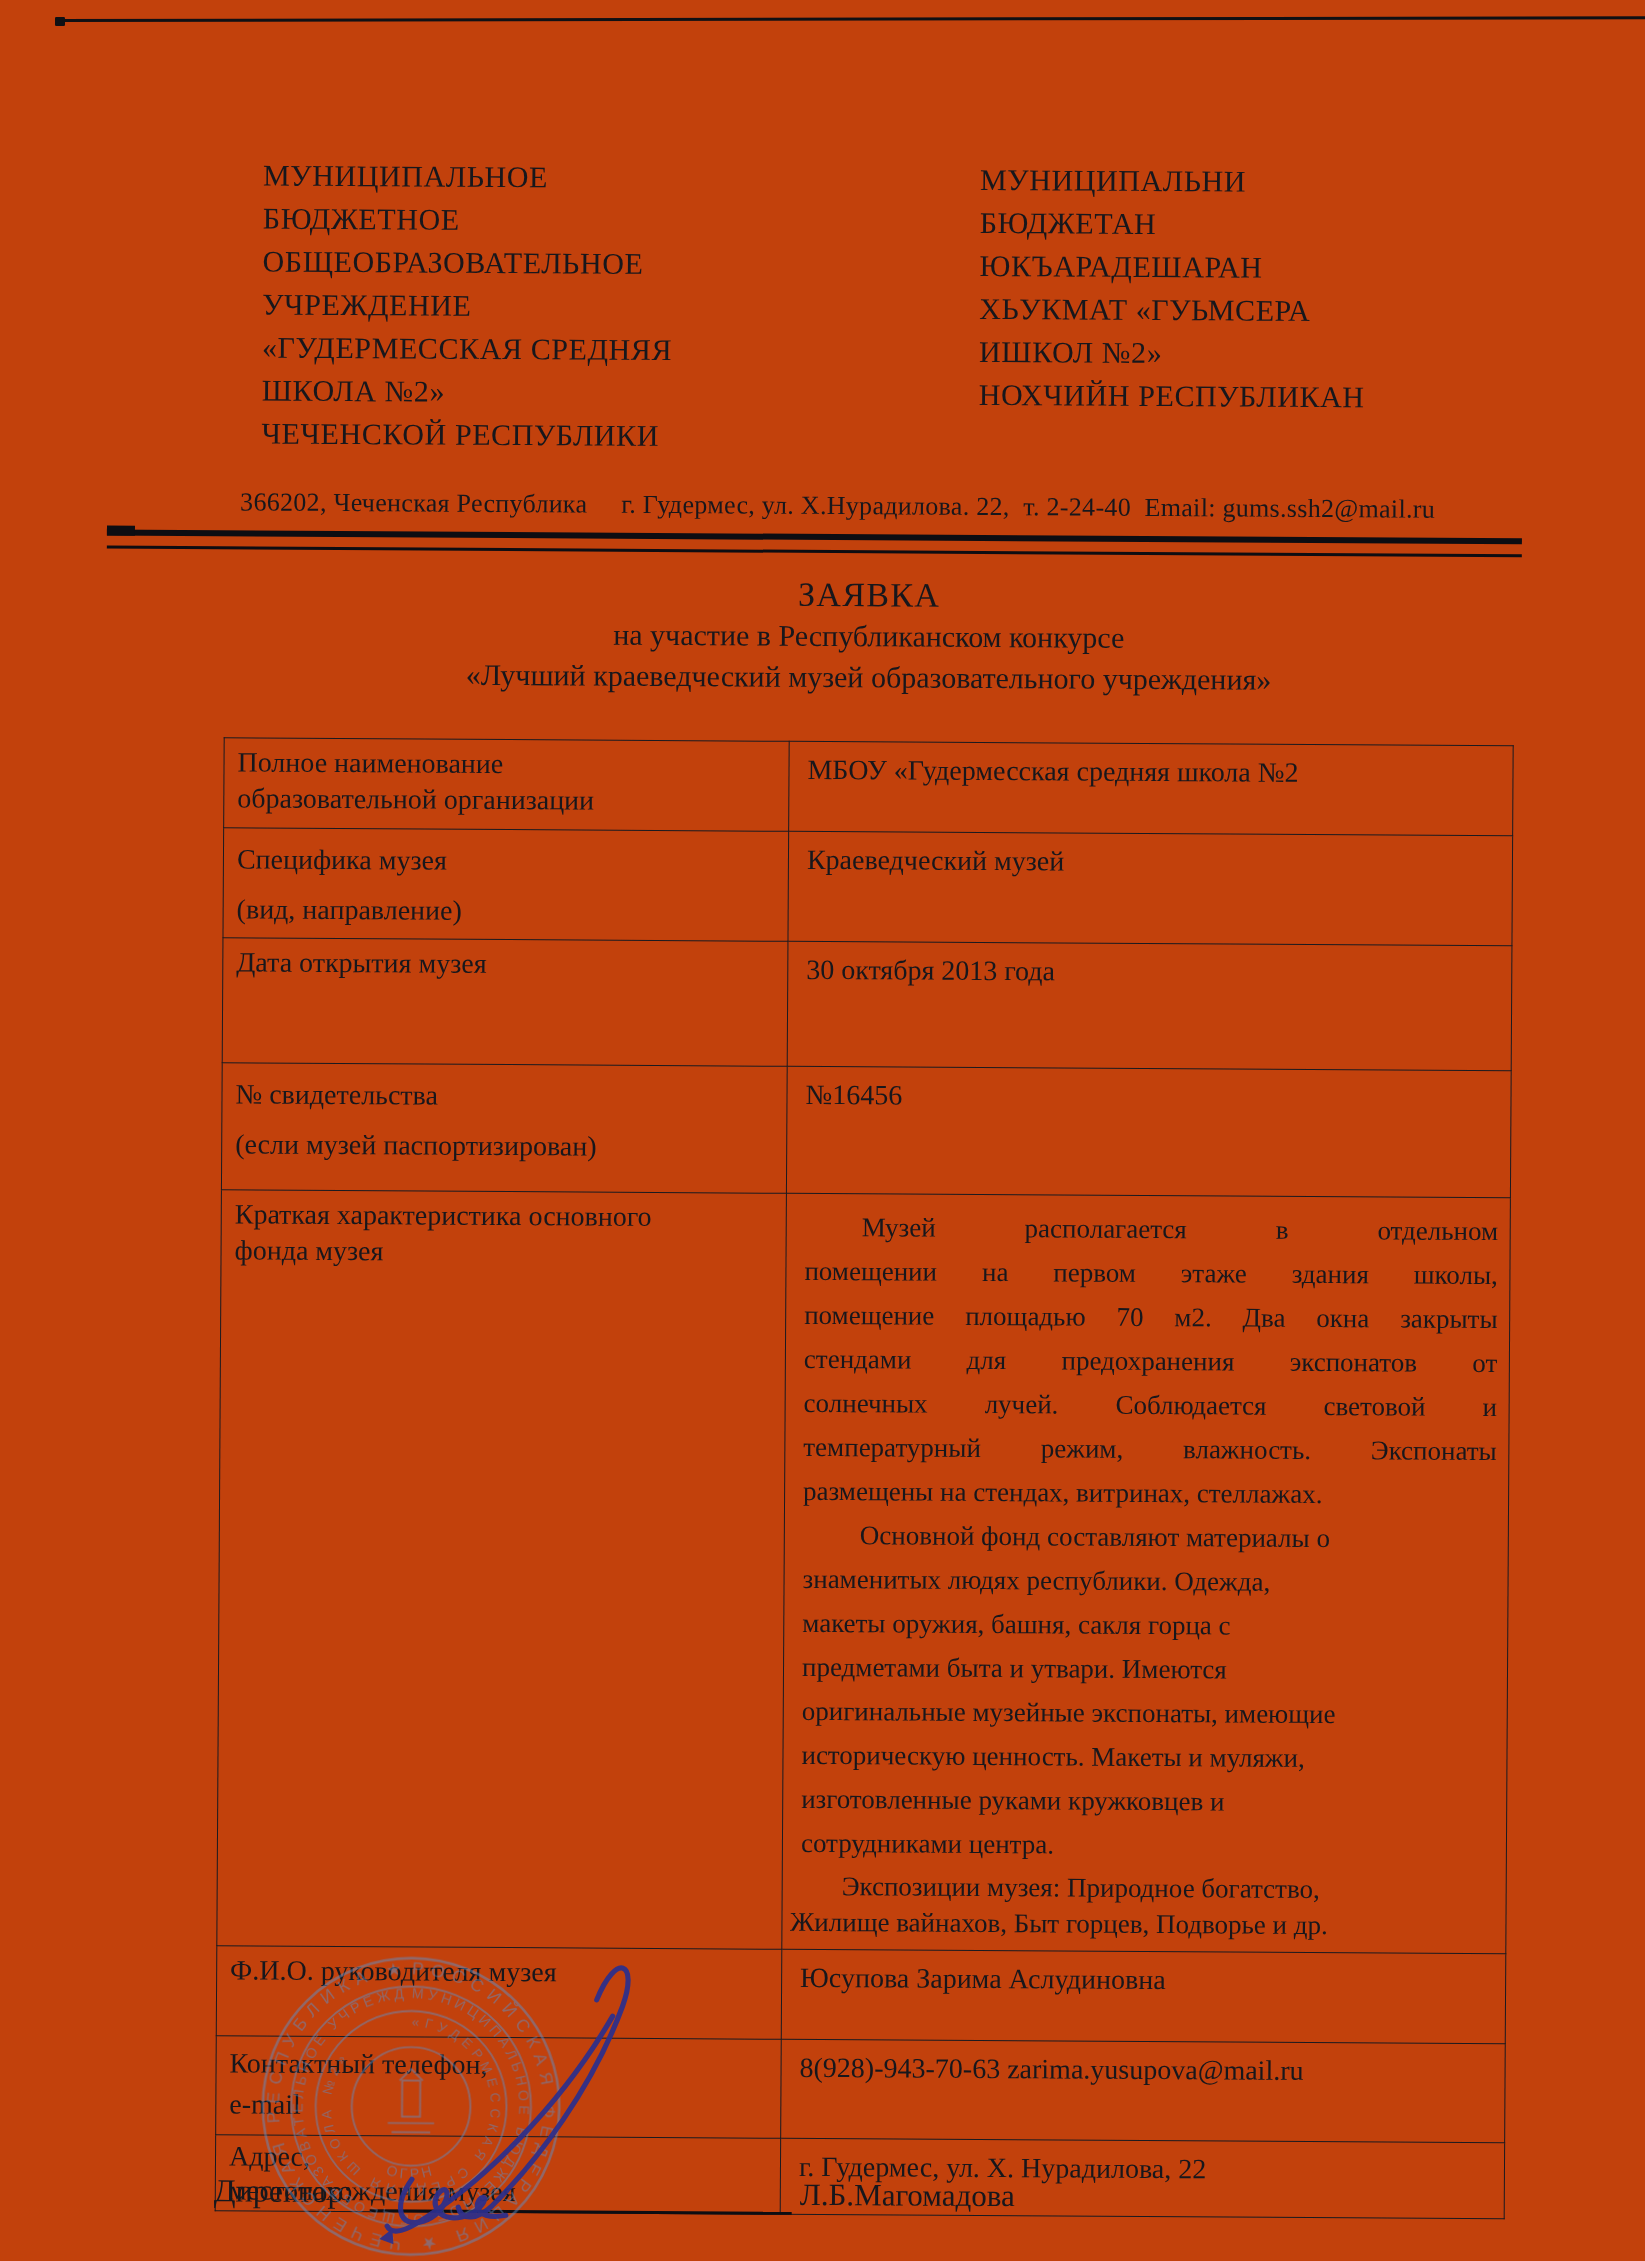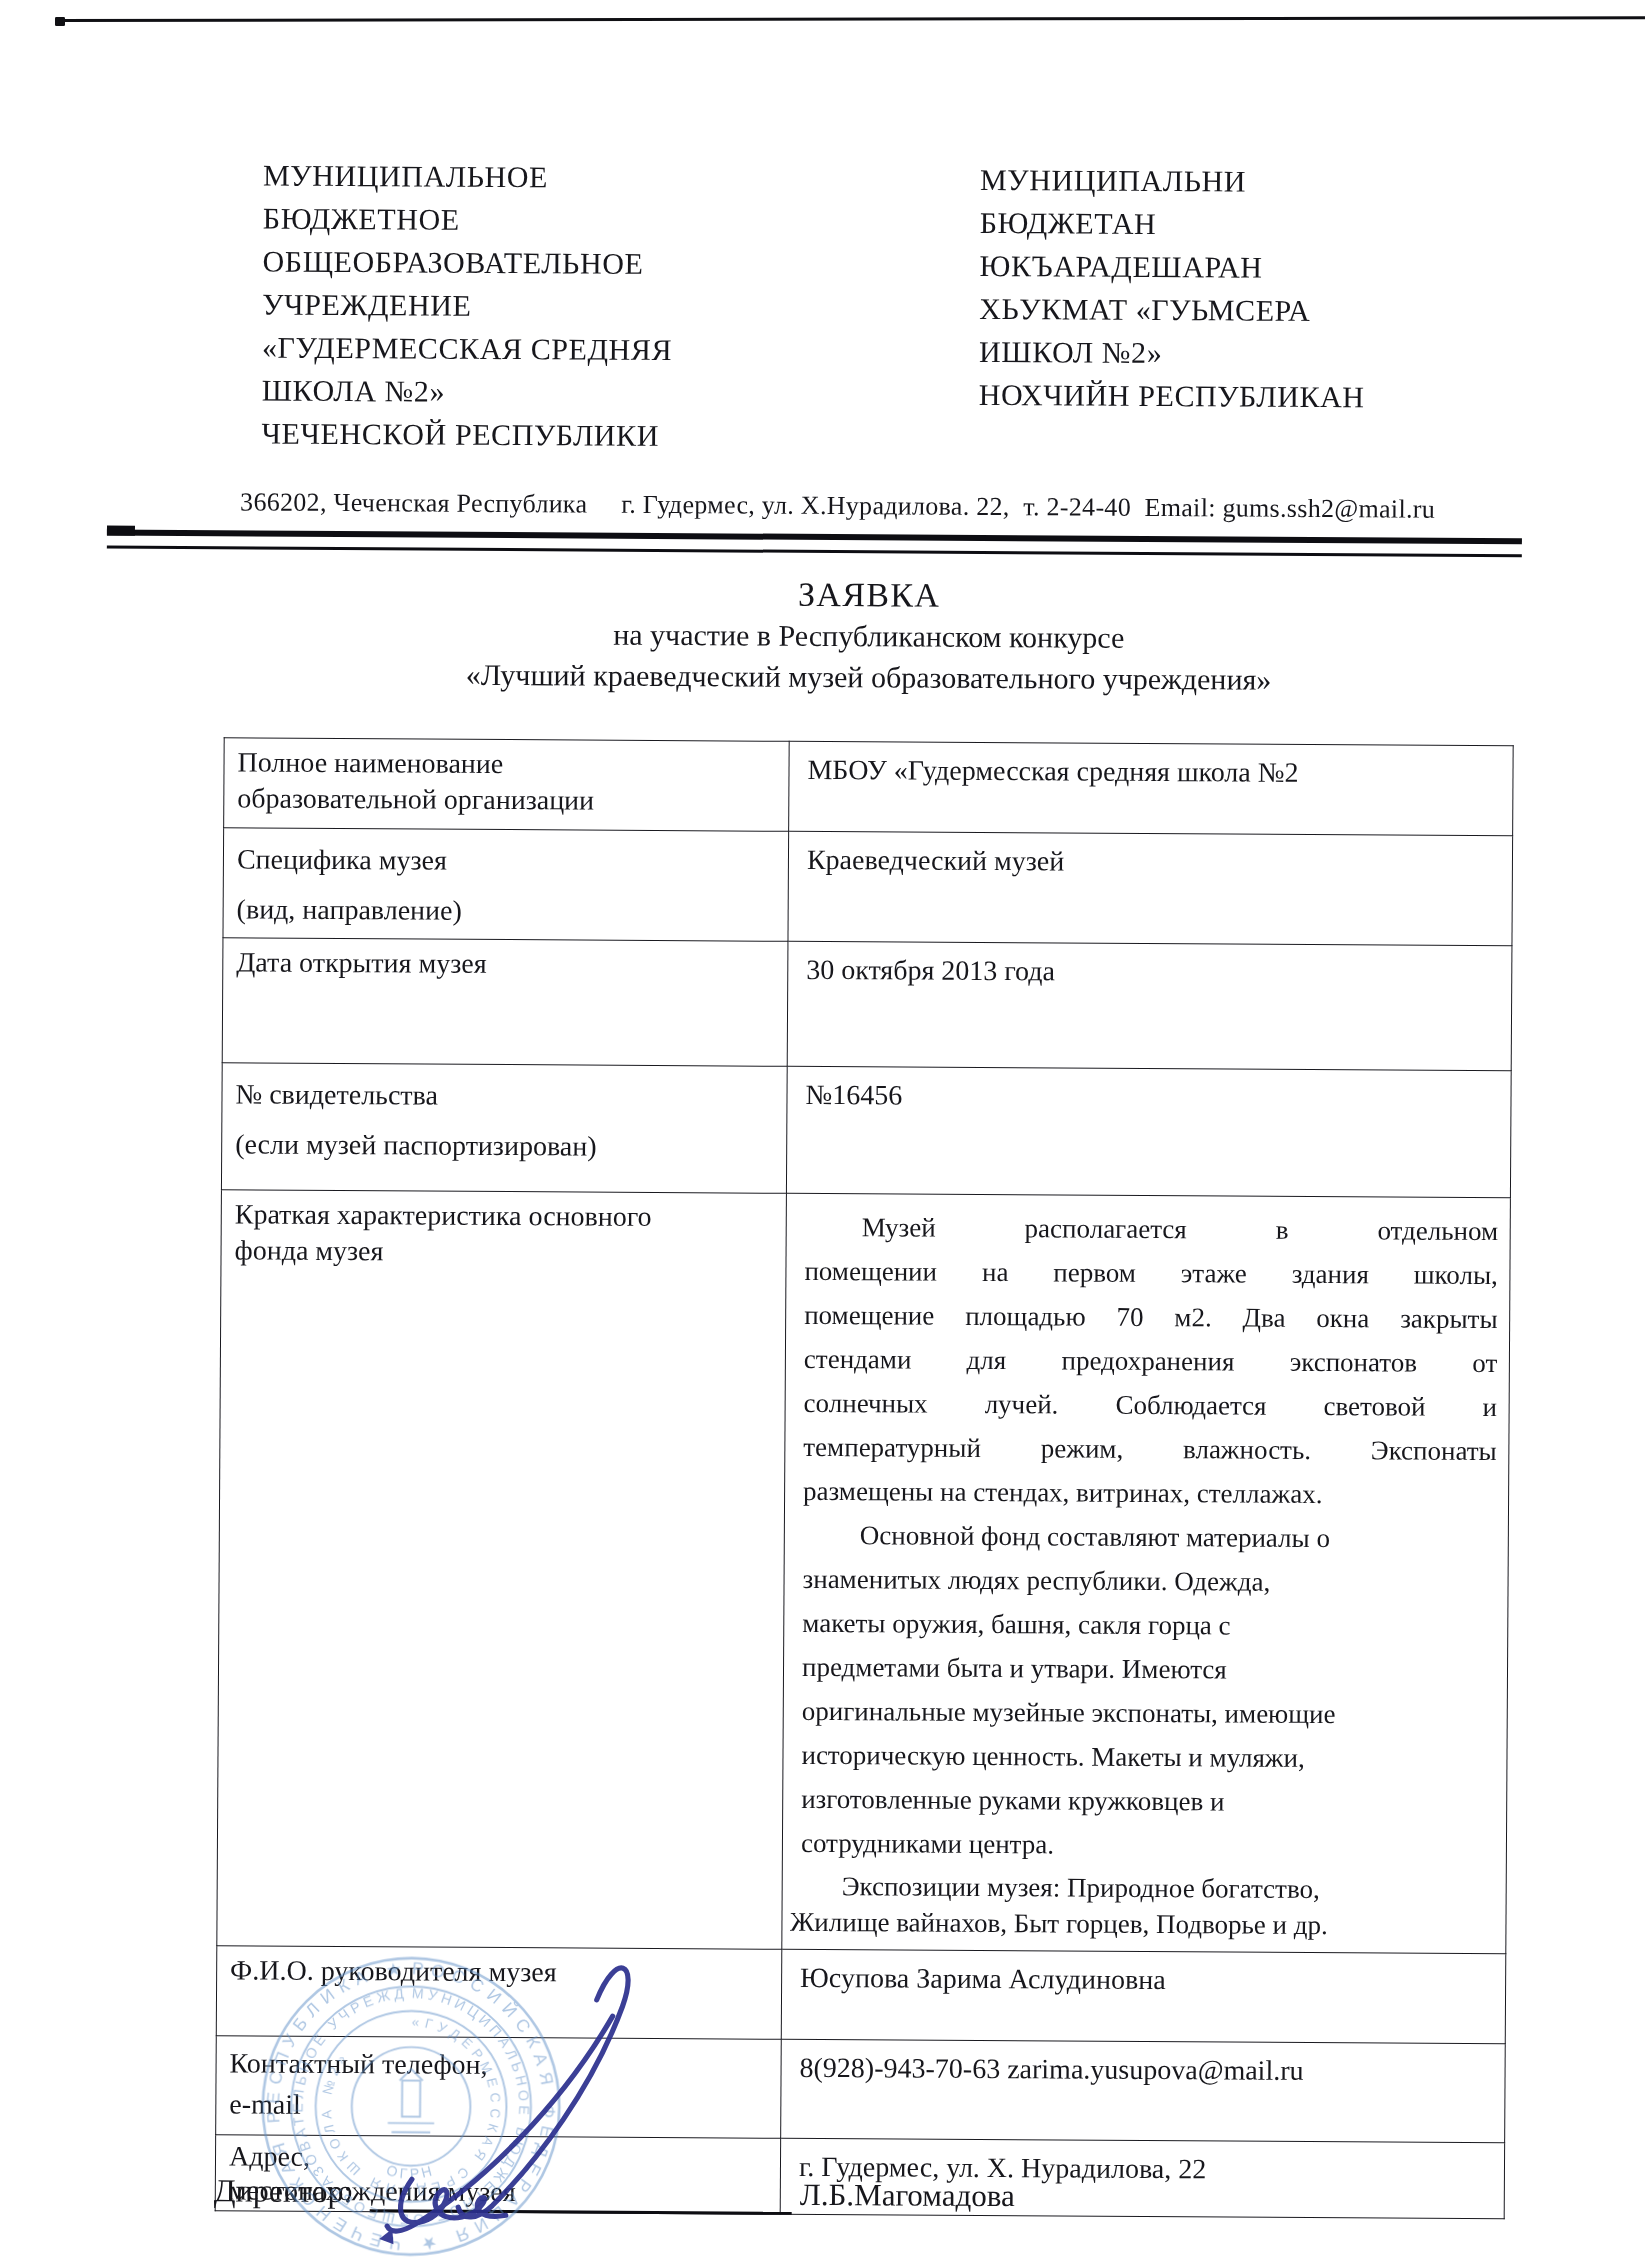--- a/index.html
+++ b/index.html
@@ -1,16 +1,16 @@
 <!DOCTYPE html>
 <html style="font-size:10.3px"><head>
 <meta charset="utf-8">
 <style>
   html,body{margin:0;padding:0;background:#e8e6e2;}
-  #page{position:relative;width:1645px;height:2261px;background:#ffffff;overflow:hidden;
+  #page{position:relative;width:1645px;height:2261px;background:#c2410c;overflow:hidden;
         font-family:"Liberation Serif","DejaVu Serif",serif;color:#17171c;}
   #scan-top-edge{position:absolute;left:55px;top:19.3px;width:1590px;height:3.2px;background:#101014;
         transform:rotate(-0.1deg);transform-origin:left center;}
   #scan-top-blob{position:absolute;left:55px;top:17.4px;width:9.7px;height:8.4px;background:#101014;border-radius:1.3px;}
   #tilt{position:absolute;left:0;top:0;width:100%;height:100%;transform:rotate(0.35deg);transform-origin:50% 45%;}
 
   .org{position:absolute;top:157px;font-size:30px;line-height:43px;letter-spacing:0.6px;}
   .org-ru{left:258px;width:696px;}
   .org-che{left:975px;width:554px;}
 

